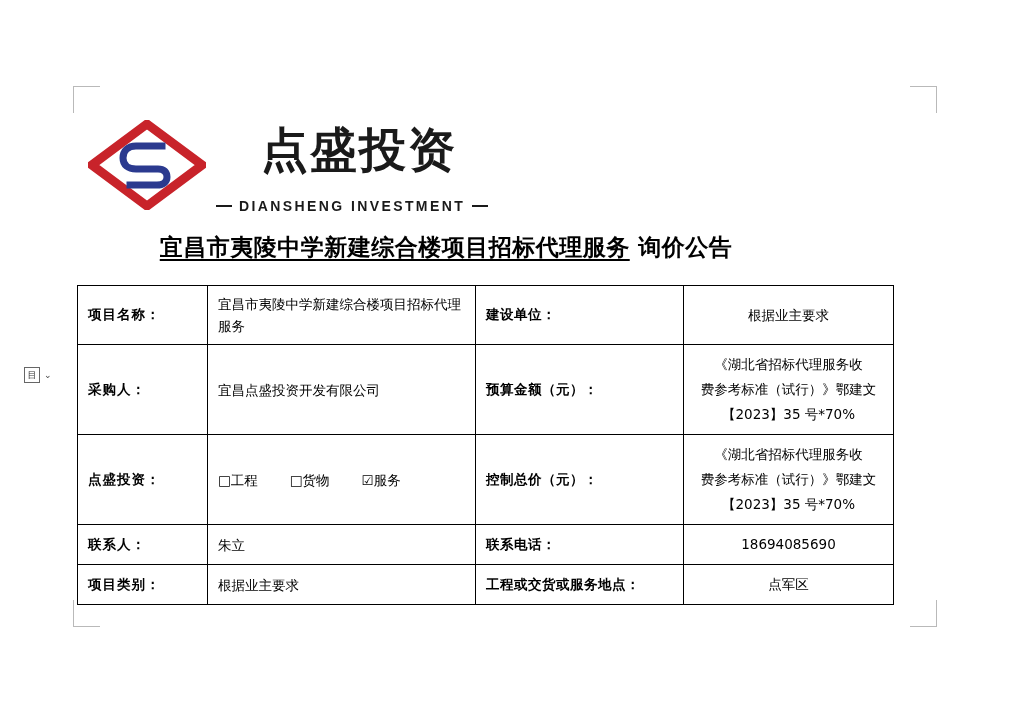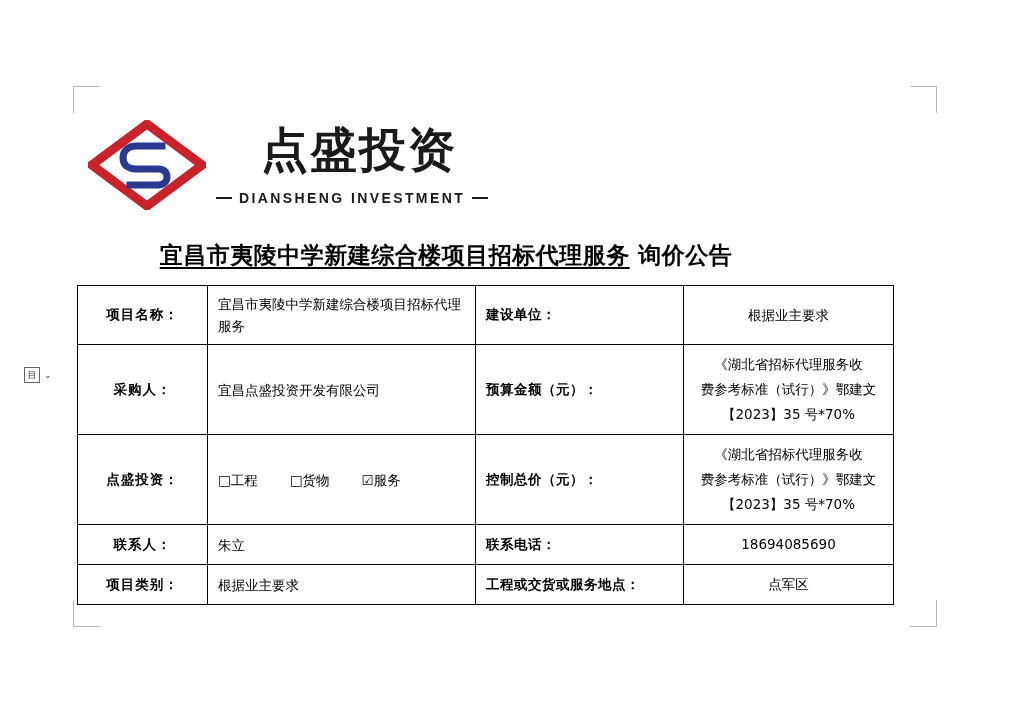--- a/index.html
+++ b/index.html
@@ -93,41 +93,41 @@
     letter-spacing: 2px;
     color: #1a1a1a;
     line-height: 56px;
     white-space: nowrap;
     margin-left: 45px;
   }
   .logo-en-row {
     display: flex;
     align-items: center;
     gap: 7px;
-    margin-top: 12px;
+    margin-top: 20px;
   }
   .logo-en-line {
     height: 2px;
     background: #1a1a1a;
     flex: 0 0 16px;
   }
   .logo-en {
     font-family: "Liberation Sans", sans-serif;
     font-size: 14px;
     letter-spacing: 2.4px;
     color: #1a1a1a;
     font-weight: bold;
     white-space: nowrap;
   }
 
   
   .doc-title {
     position: absolute;
     left: 0;
-    top: 240px;
+    top: 232px;
     width: 892px;
     text-align: center;
     font-family: "DejaVu Serif", "Liberation Serif", serif;
     font-weight: bold;
     font-size: 23px;
     color: #000;
     letter-spacing: 0.5px;
   }
   .doc-title .u {
     text-decoration: underline;
@@ -146,21 +146,20 @@
     color: #000;
   }
   .info-table td {
     border: 1px solid #000;
     padding: 7px 10px;
     vertical-align: middle;
     font-family: "DejaVu Sans", "Liberation Sans", sans-serif;
   }
   .lbl {
     font-weight: bold;
-    text-align: center;
     letter-spacing: 1px;
   }
   .lbl-left {
     font-weight: bold;
     text-align: left;
     letter-spacing: 0.5px;
   }
   .val {
     text-align: left;
     line-height: 22px;

